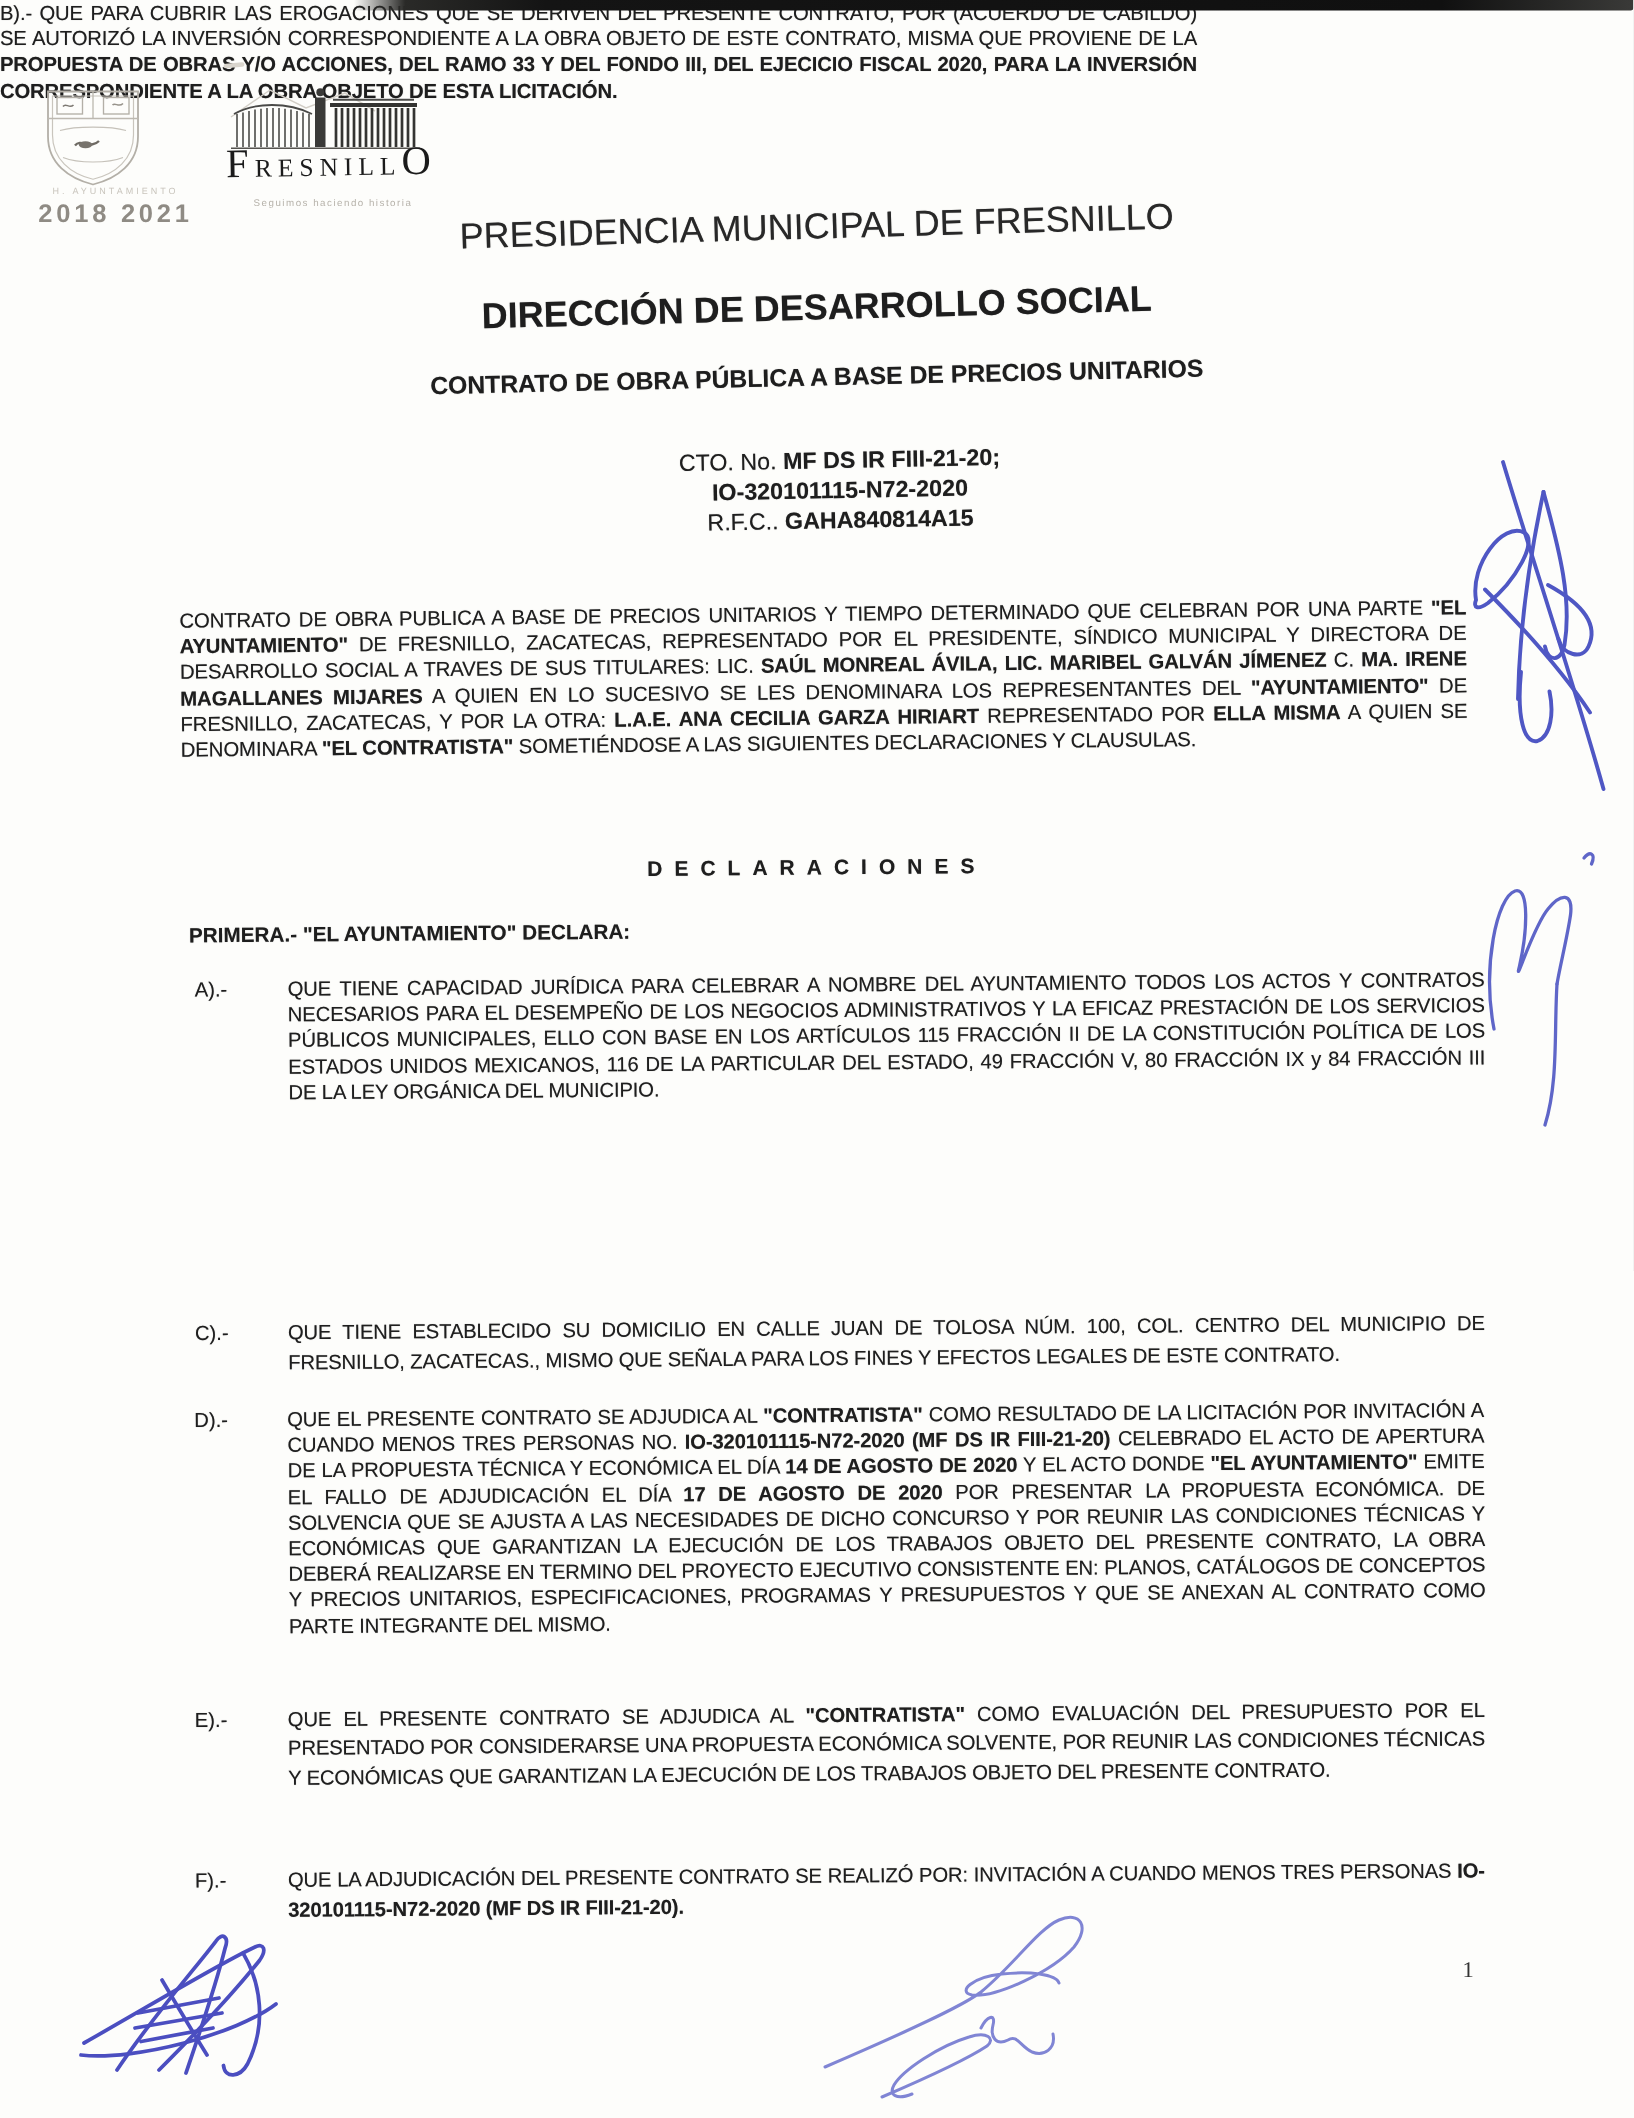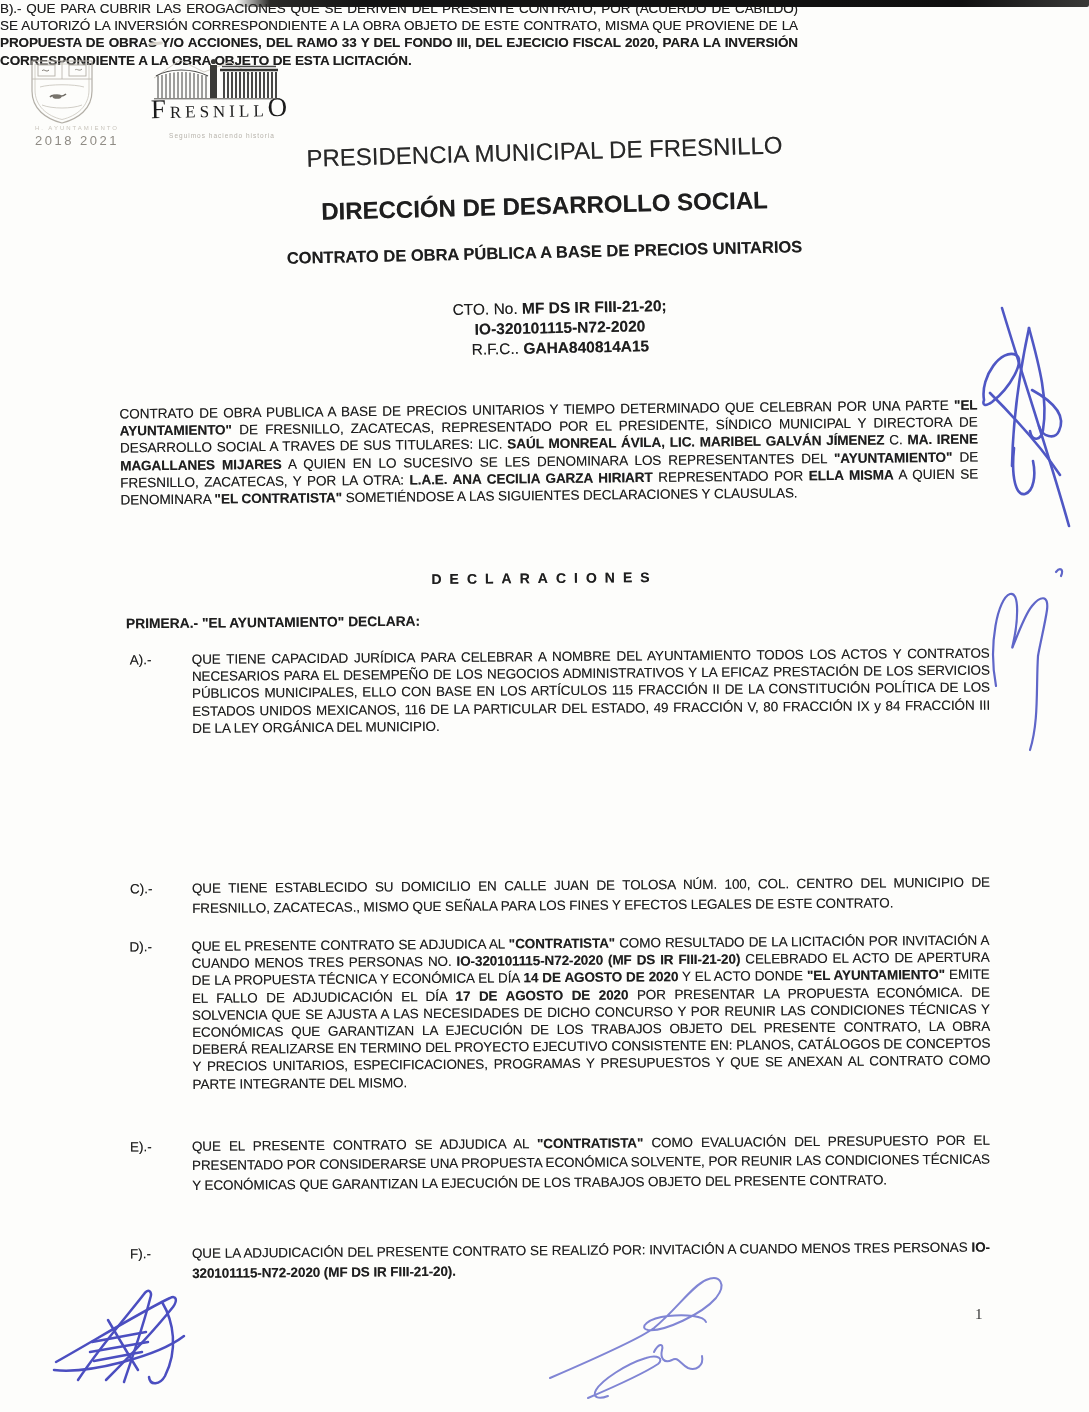--- a/index.html
+++ b/index.html
@@ -16,21 +16,21 @@
   
   .topbar{position:absolute;left:236px;top:0;width:853px;height:7px;
     background:linear-gradient(to right, rgba(20,20,20,0) 0%, #2a2a28 4%, #141414 15%, #101010 85%, #3a3a38 100%);
     border-radius:0 0 2px 2px;}
   .mark-dash{position:absolute;left:149px;top:42px;width:14px;height:3px;background:#d9d5cd;border-radius:2px;transform:rotate(-6deg);}
   
   .crest{position:absolute;left:26px;top:56px;}
   .crest-cap{position:absolute;left:18px;top:125px;width:118px;text-align:center;
     font-size:6px;letter-spacing:2px;color:#c9c5bd;filter:blur(.3px);}
   .crest-years{position:absolute;left:18px;top:133px;width:118px;text-align:center;
-    font-size:13px;letter-spacing:2.5px;color:#8f8b84;filter:blur(.3px);}
+    font-size:17px;letter-spacing:2.5px;color:#8f8b84;filter:blur(.3px);font-weight:bold;}
   .logo-art{position:absolute;left:152px;top:56px;}
   .wordmark{position:absolute;left:130px;top:100px;width:182px;text-align:center;
     font-family:"Liberation Serif", serif;color:#1b1b1b;letter-spacing:4px;
     font-size:17px;white-space:nowrap;transform:rotate(-1deg);}
   .wordmark .cap{font-size:27px;line-height:17px;}
   .tagline{position:absolute;left:142px;top:132px;width:160px;text-align:center;
     font-size:6.5px;letter-spacing:1px;color:#b6b2aa;filter:blur(.35px);}
   
   .title1{position:absolute;left:0;top:138px;width:1089px;text-align:center;
     font-size:24px;color:#282828;transform:rotate(-1.6deg);}

